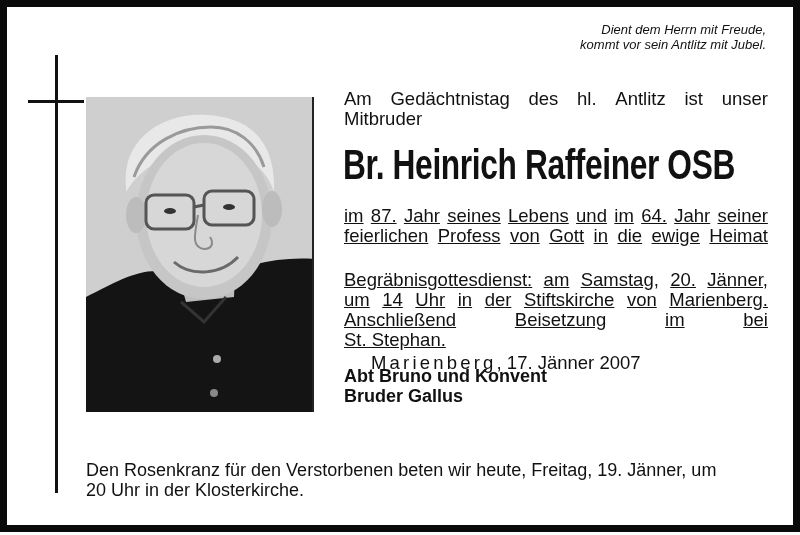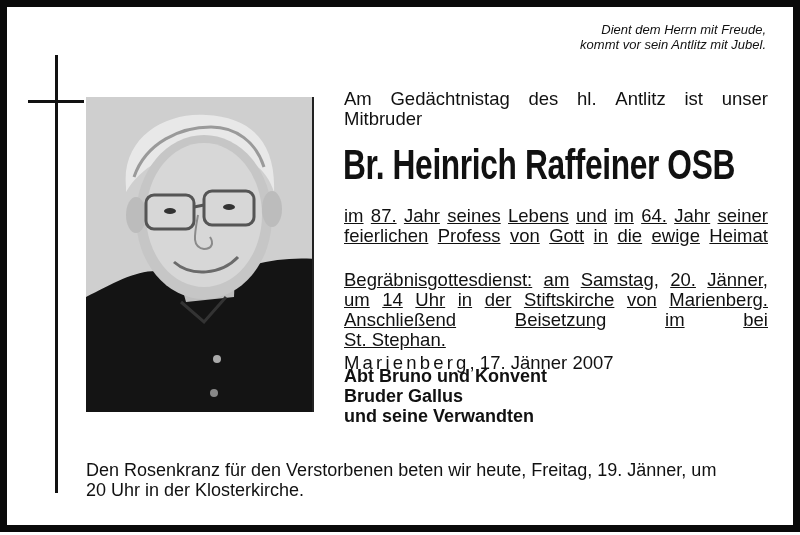--- a/index.html
+++ b/index.html
@@ -12,21 +12,21 @@
   .photo svg { display: block; }
   .intro { position: absolute; left: 344px; top: 89px; width: 424px; font-size: 18.5px; line-height: 20px; text-align: justify; text-align-last: left; }
   .intro .just { display: flex; justify-content: space-between; }
   .name { position: absolute; left: 343px; top: 143px; white-space: nowrap; font-weight: bold; font-size: 42px; line-height: 44px; transform-origin: left top; transform: scaleX(0.755); letter-spacing: -0.5px; }
   .para { position: absolute; left: 344px; width: 424px; font-size: 18.5px; line-height: 20px; text-decoration: underline; }
   .para .ln { display: flex; justify-content: space-between; white-space: nowrap; }
   .para .ln.last { justify-content: flex-start; }
   .p1 { top: 206px; }
   .p2 { top: 270px; }
   .place { position: absolute; left: 344px; top: 353px; font-size: 18.5px; line-height: 20px; white-space: nowrap; }
-  .place .spaced { letter-spacing: 3.2px; }
+  .place .spaced { letter-spacing: 3.2px; margin-left: 27px; }
   .sign { position: absolute; left: 344px; top: 366px; font-size: 18px; line-height: 20px; font-weight: bold; }
   .rosary { position: absolute; left: 86px; top: 460px; width: 690px; font-size: 18px; line-height: 20px; }
   .rosary .ln { white-space: nowrap; }
 </style>
 </head>
 <body>
 
 <div class="frame"></div>
 
 <div class="cross-v"></div>
@@ -138,19 +138,18 @@
   <div class="ln last">St. Stephan.</div>
 </div>
 
 <div class="place">
   <span class="spaced">Marienberg</span><span>, 17. Jänner 2007</span>
 </div>
 
 <div class="sign">
   <div>Abt Bruno und Konvent</div>
   <div>Bruder Gallus</div>
-  <div>und seine Verwandten</div>
 </div>
 
 <div class="rosary">
   <div class="ln">Den Rosenkranz für den Verstorbenen beten wir heute, Freitag, 19. Jänner, um</div>
   <div class="ln">20 Uhr in der Klosterkirche.</div>
 </div>
 
 </body></html>

